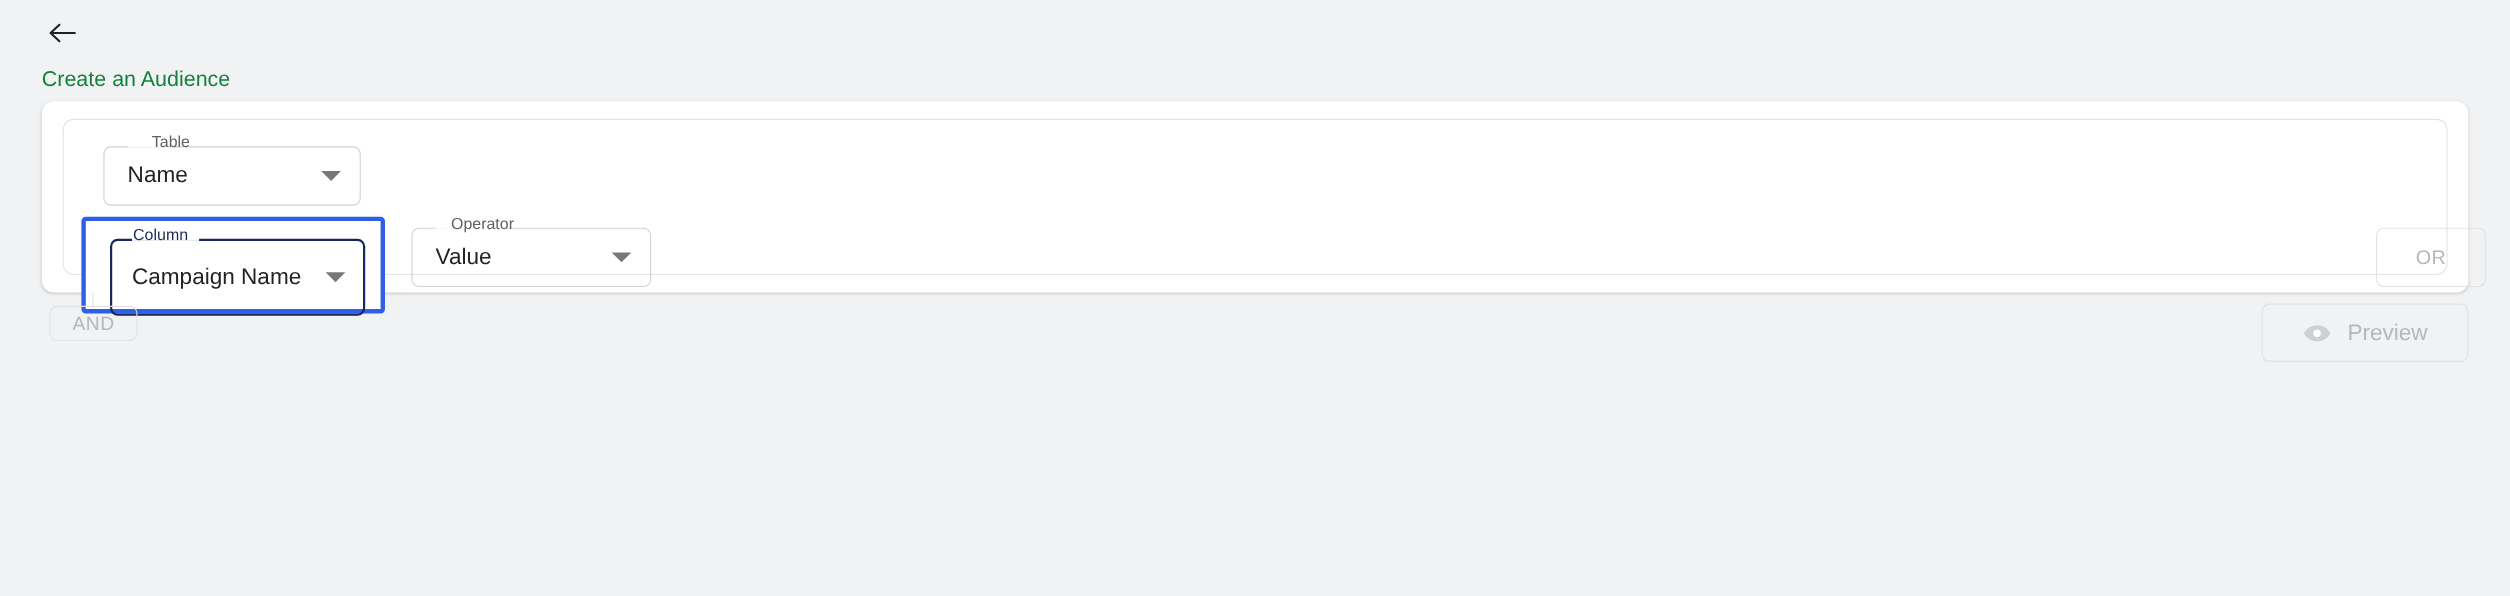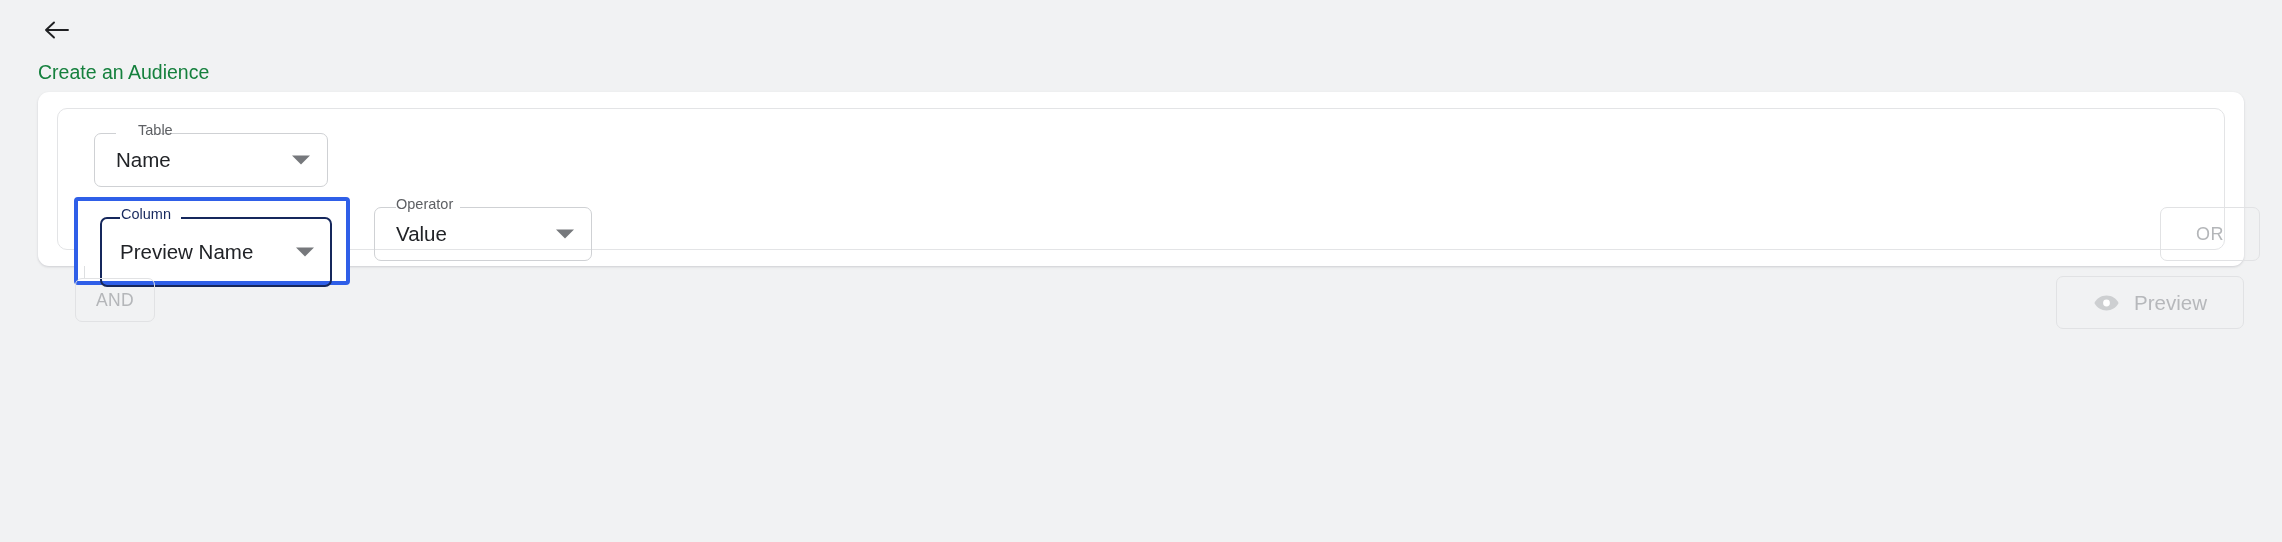--- a/index.html
+++ b/index.html
@@ -174,21 +174,21 @@
   }
   #column-field .field-value { left: 20px; }
 
   
   #operator-field {
     left: 316px;
     top: 98px;
     width: 218px;
     height: 54px;
   }
-  #operator-field .field-label { left: 17px; }
+  #operator-field .field-label { left: 31px; }
   #operator-field .field-notch { left: 22px; width: 64px; }
 
   
   #value-field {
     left: 551px;
     top: 98px;
     width: 190px;
     height: 54px;
   }
 
@@ -226,34 +226,33 @@
     top: 0;
     width: 1px;
     height: 12px;
     background: #dddfe1;
   }
   .and-btn {
     position: absolute;
     top: 12px;
     left: 0;
     width: 80px;
-    height: 44px;
+    height: 32px;
     box-sizing: border-box;
     border: 1px solid #e1e2e4;
     border-radius: 7px;
     background: transparent;
     color: #b4b6b9;
     font-family: "Liberation Sans", sans-serif;
     font-size: 17.5px;
     letter-spacing: 0.4px;
     cursor: default;
     display: flex;
     align-items: center;
     justify-content: center;
-    margin-left: 30px;
   }
 
   
   .actions {
     position: absolute;
     right: 38px;
     top: 276px;
     display: flex;
     align-items: center;
     gap: 14px;
@@ -328,21 +327,21 @@
       <div class="field-label">Table</div>
       <div class="field-value">Name</div>
       <div class="select-arrow"></div>
     </div>
 
     <div class="focus-ring">
       <div class="field" id="column-field">
         <div class="field-outline"></div>
         <div class="field-notch"></div>
         <div class="field-label">Column</div>
-        <div class="field-value">Preview Name</div>
+        <div class="field-value">Campaign Name</div>
         <div class="select-arrow"></div>
       </div>
     </div>
 
     <div class="field" id="operator-field">
       <div class="field-outline"></div>
       <div class="field-notch"></div>
       <div class="field-label">Operator</div>
       <div class="field-value">Value</div>
       <div class="select-arrow"></div>

